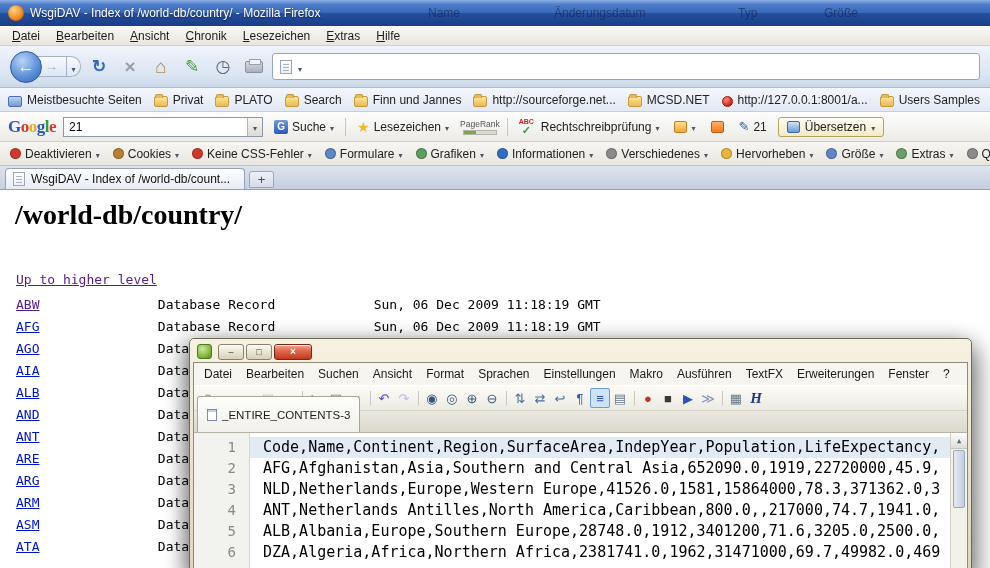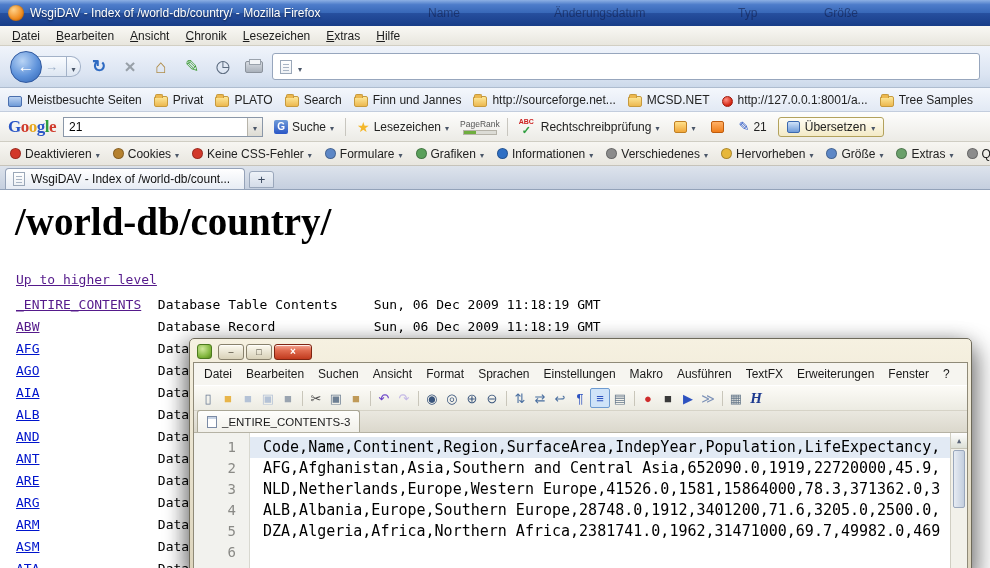--- a/index.html
+++ b/index.html
@@ -124,21 +124,21 @@
     border-radius:4px 4px 0 0; background:linear-gradient(#ffffff,#e7ecf4);
     display:flex; align-items:center; gap:6px; padding:0 7px; font-size:12px; color:#111; }
   .tab-title { white-space:nowrap; overflow:hidden; }
   .newtab { height:17px; width:25px; margin-bottom:1px; border:1px solid #9aa7bb;
     border-radius:3px 3px 0 0; background:linear-gradient(#eef2f8,#d4dce8);
     display:grid; place-items:center; font-size:13px; color:#3c4a60; }
 
   
   .ff-content { position:absolute; top:190px; left:0; right:0; bottom:0; background:#fff; }
   .page-h1 { position:absolute; left:15px; top:9px; font-family:"Liberation Serif",serif;
-    font-size:39px; font-weight:bold; color:#000; }
+    font-size:28px; font-weight:bold; color:#000; }
   .uplink { position:absolute; left:16px; top:82px; font-family:"DejaVu Sans Mono",monospace;
     font-size:13px; color:#551a8b; text-decoration:underline; cursor:pointer; }
   .listing { position:absolute; left:16px; top:104px; font-family:"DejaVu Sans Mono",monospace;
     font-size:13px; }
   .lrow { height:22px; line-height:22px; white-space:nowrap; }
   .r-name { display:inline-block; width:134px; text-decoration:underline; cursor:pointer; }
   .r-name.visited { color:#551a8b; }
   .r-name.fresh { color:#0014cc; }
   .r-type { display:inline-block; width:208px; color:#000; }
   .r-date { color:#000; }
@@ -171,21 +171,21 @@
   .npp-tool { width:20px; height:20px; display:flex; align-items:center; justify-content:center;
     font-size:13px; line-height:1; }
   .npp-tool.sep { width:8px; }
   .npp-tool.sep .tg { width:1px; height:15px; background:#c9c6ba; }
   .npp-tool.active { background:#cfe3f8; border:1px solid #6d9ad0; border-radius:2px; }
   .npp-tool.hglyph .tg { font-family:"Liberation Serif",serif; font-style:italic;
     font-weight:bold; font-size:15px; }
   .npp-tabs { height:22px; background:linear-gradient(#eae8e0,#dbd8cc);
     border-bottom:1px solid #b5b2a4; display:flex; align-items:flex-end; padding:2px 3px 0;
     flex:0 0 auto; }
-  .npp-tab { height:22px; border:1px solid #a9a695; border-bottom:none; border-radius:3px 3px 0 0;
+  .npp-tab { height:36px; border:1px solid #a9a695; border-bottom:none; border-radius:3px 3px 0 0;
     background:linear-gradient(#fefefc,#f1f0ea); display:flex; align-items:center; gap:5px;
     padding:0 9px; font-size:11.5px; color:#1c1c1c; }
   .doc-ic { width:10px; height:12px; background:#fff; border:1px solid #7b8ba5;
     box-shadow:inset 0 2px 0 #c7d3e4; }
   .npp-editor { flex:1; display:flex; font-family:"DejaVu Sans Mono",monospace; font-size:15px;
     overflow:hidden; }
   .gutter { width:56px; background:#f2f2ee; border-right:1px solid #d8d8d0; padding-top:4px;
     flex:0 0 auto; }
   .ln { height:21px; line-height:21px; text-align:right; padding-right:13px; color:#8a8a86;
     font-size:14px; }
@@ -283,21 +283,21 @@
         <span>MCSD.NET</span>
       </span>
 
       <span class="bm">
         <span class="bicon reddot"></span>
         <span>http://127.0.0.1:8001/a...</span>
       </span>
 
       <span class="bm">
         <span class="bicon folder"></span>
-        <span>Tree Samples</span>
+        <span>Users Samples</span>
       </span>
     </div>
 
   <div class="ff-google">
     <span class="glogo"><span class="gl-b">G</span><span class="gl-r">o</span><span class="gl-y">o</span><span class="gl-b">g</span><span class="gl-g">l</span><span class="gl-r">e</span></span>
     <span class="gsearch">
       <input value="21" style="">
       <span class="gdrop">
           <span class="car"></span>
         </span>
@@ -421,25 +421,20 @@
       <span class="tab-title">WsgiDAV - Index of /world-db/count...</span>
     </span>
     <span class="newtab">+</span>
   </div>
 
   <div class="ff-content">
     <div class="page-h1">/world-db/country/</div>
     <a class="uplink">Up to higher level</a>
     <div class="listing">
 
-        <div class="lrow">
-          <a class="r-name visited">_ENTIRE_CONTENTS</a>
-          <span class="r-type">Database Table Contents</span>
-          <span class="r-date">Sun, 06 Dec 2009 11:18:19 GMT</span>
-        </div>
 
         <div class="lrow">
           <a class="r-name visited">ABW</a>
           <span class="r-type">Database Record</span>
           <span class="r-date">Sun, 06 Dec 2009 11:18:19 GMT</span>
         </div>
 
         <div class="lrow">
           <a class="r-name fresh">AFG</a>
           <span class="r-type">Database Record</span>
@@ -681,20 +676,21 @@
             <div class="ln">3</div>
             <div class="ln">4</div>
             <div class="ln">5</div>
             <div class="ln">6</div>
           </div>
         <div class="code">
 
         <div class="cl current">Code,Name,Continent,Region,SurfaceArea,IndepYear,Population,LifeExpectancy,</div>
             <div class="cl">AFG,Afghanistan,Asia,Southern and Central Asia,652090.0,1919,22720000,45.9,</div>
             <div class="cl">NLD,Netherlands,Europe,Western Europe,41526.0,1581,15864000,78.3,371362.0,3</div>
+            <div class="cl">ANT,Netherlands Antilles,North America,Caribbean,800.0,,217000,74.7,1941.0,</div>
             <div class="cl">ALB,Albania,Europe,Southern Europe,28748.0,1912,3401200,71.6,3205.0,2500.0,</div>
             <div class="cl">DZA,Algeria,Africa,Northern Africa,2381741.0,1962,31471000,69.7,49982.0,469</div>
           </div>
         <div class="npp-scroll">
           <span class="sc-btn">▲</span>
           <span class="sc-thumb"></span>
         </div>
       </div>
     </div>
   </div>

